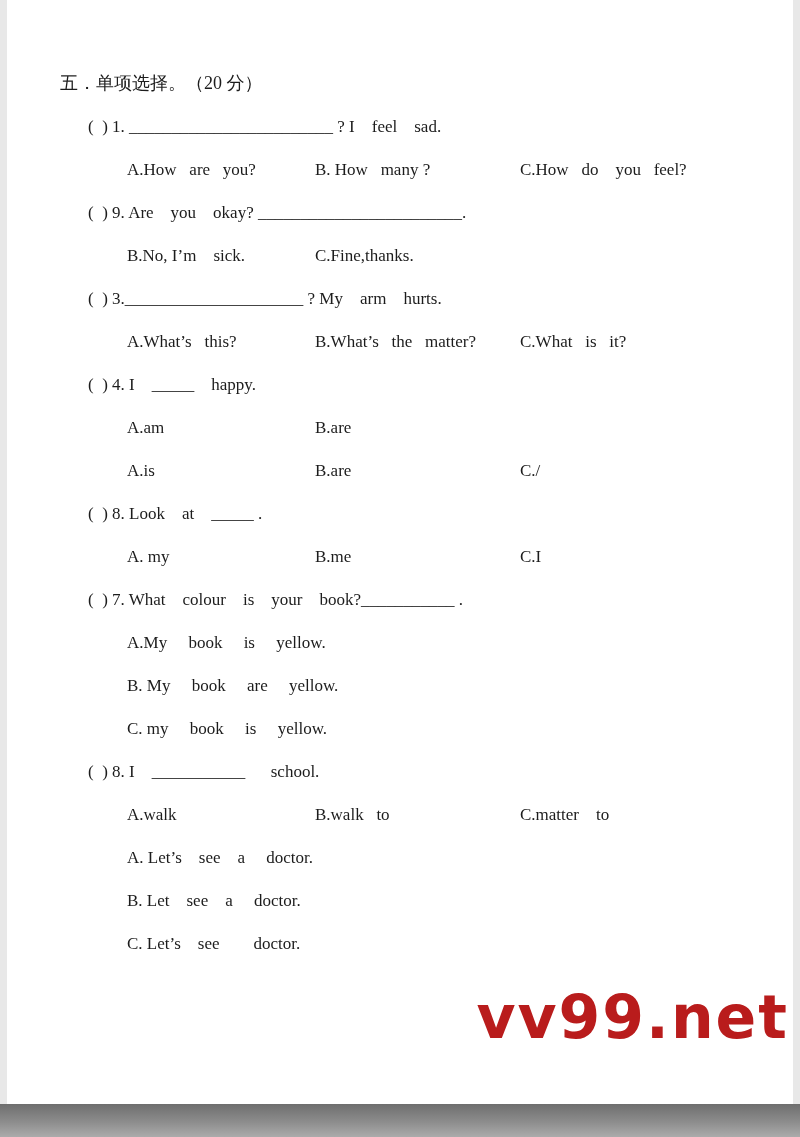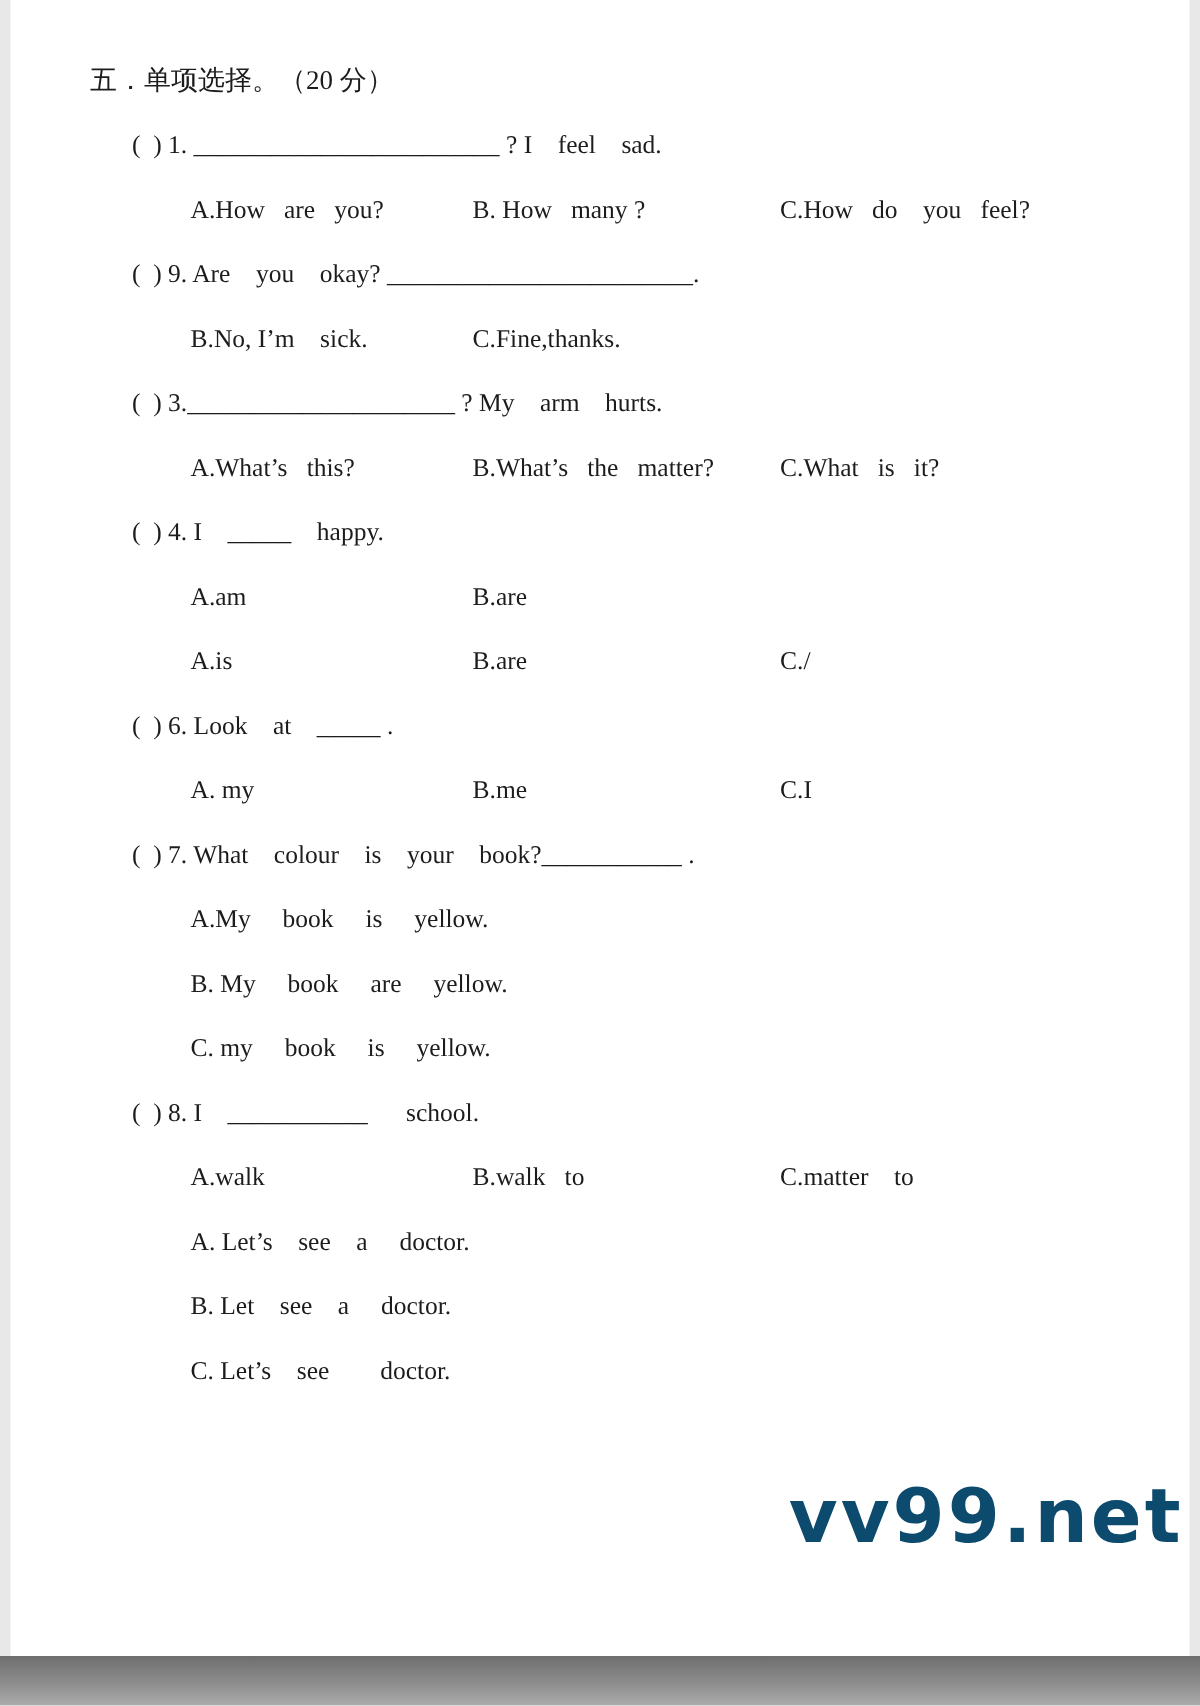--- a/index.html
+++ b/index.html
@@ -28,21 +28,21 @@
     position: absolute;
     left: 0;
     right: 0;
     top: 1104px;
     height: 33px;
     background: linear-gradient(180deg, #6e6e6e 0%, #8d8d8d 55%, #ababab 100%);
   }
   .content {
     position: relative;
     z-index: 2;
-    padding-top: 32px;
+    padding-top: 62px;
     color: #1c1c1c;
   }
   .line {
     height: 43px;
     line-height: 43px;
     font-size: 17px;
     white-space: pre-wrap;
   }
   .header-line {
     margin-left: 53px;
@@ -59,24 +59,24 @@
     grid-template-columns: 188px 205px auto;
   }
   .opt3 span {
     white-space: pre-wrap;
   }
   .watermark {
     position: absolute;
     z-index: 1;
     top: 982px;
     right: 4px;
-    font-size: 50px;
+    font-size: 60px;
     font-weight: bold;
     letter-spacing: 2px;
-    color: #0c4a6e;
+    color: #b91c1c;
     font-family: "DejaVu Sans", "Liberation Sans", sans-serif;
   }
 </style>
 </head>
 <body>
 
 <div class="screen">
   <div class="page">
     <div class="watermark">vv99.net</div>
     <div class="content">
@@ -108,21 +108,21 @@
         <span>A.am</span>
         <span>B.are</span>
       </div>
 
       <div class="line opts opt3">
         <span>A.is</span>
         <span>B.are</span>
         <span>C./</span>
       </div>
 
-      <div class="line stem">(  ) 6. Look    at    _____ .</div>
+      <div class="line stem">(  ) 8. Look    at    _____ .</div>
       <div class="line opts opt3">
         <span>A. my</span>
         <span>B.me</span>
         <span>C.I</span>
       </div>
 
       <div class="line stem">(  ) 7. What    colour    is    your    book?___________ .</div>
       <div class="line opts">A.My     book     is     yellow.</div>
       <div class="line opts">B. My     book     are     yellow.</div>
       <div class="line opts">C. my     book     is     yellow.</div>

